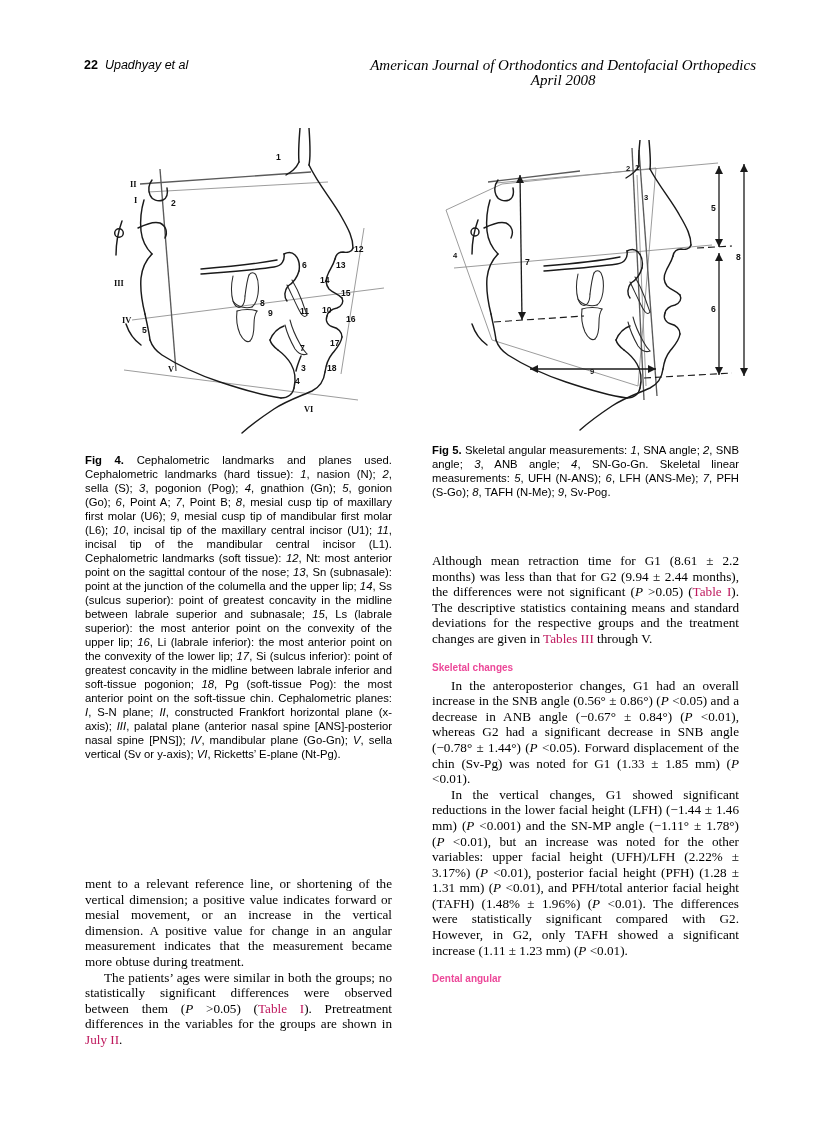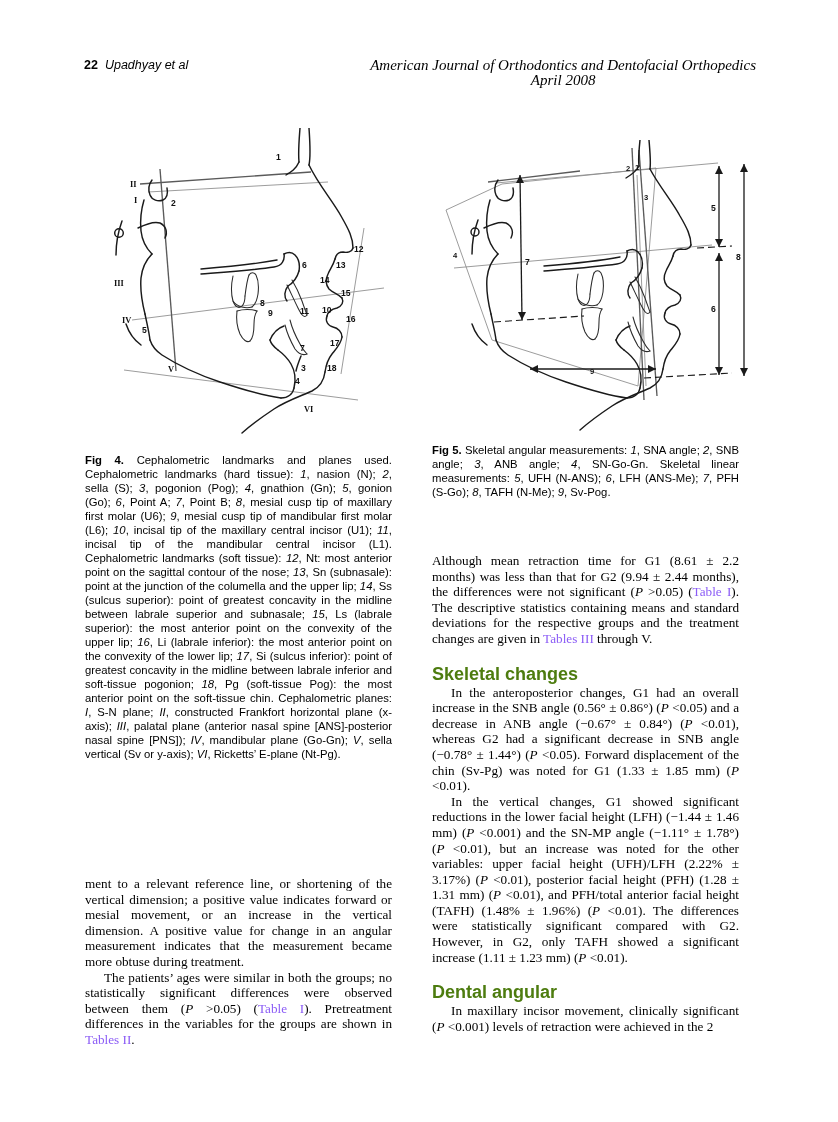--- a/index.html
+++ b/index.html
@@ -100,29 +100,29 @@
     text-align: justify;
     text-justify: inter-word;
     color: #000;
   }
   .bodytext p {
     margin: 0;
     text-indent: 19px;
   }
   .bodytext p.noindent { text-indent: 0; }
   .bodytext i { font-style: italic; }
-  .lnk { color: #8b5cf6; }
+  .lnk { color: #be185d; }
 
   .subhead {
     font-family: "Liberation Sans", sans-serif;
     font-weight: bold;
-    font-size: 18px;
+    font-size: 10px;
     line-height: 15px;
-    margin: 20px 0 3px 0;
-    color: #4d7c0f;
+    margin: 13px 0 3px 0;
+    color: #ec4899;
   }
 
   
   .trace   { fill: none; stroke: #1a1a1a; stroke-width: 1.45; stroke-linecap: round; stroke-linejoin: round; }
   .trace-t { fill: none; stroke: #2b2b2b; stroke-width: 1.05; stroke-linecap: round; stroke-linejoin: round; }
   .plane   { fill: none; stroke: #8a8a8a; stroke-width: 0.85; }
   .plane-d { fill: none; stroke: #5a5a5a; stroke-width: 1.35; }
   .measure { fill: none; stroke: #1a1a1a; stroke-width: 1.3; }
   .dashln  { fill: none; stroke: #1a1a1a; stroke-width: 1.1; stroke-dasharray: 7 4; }
   .lblnum  { font-family: "Liberation Sans", sans-serif; font-size: 8.6px; font-weight: bold; fill: #111; }
@@ -355,27 +355,26 @@
     <span>Cephalometric landmarks and planes used. Cephalometric landmarks (hard tissue): <i>1</i>, nasion (N); <i>2</i>, sella (S); <i>3</i>, pogonion (Pog); <i>4</i>, gnathion (Gn); <i>5</i>, gonion (Go); <i>6</i>, Point A; <i>7</i>, Point B; <i>8</i>, mesial cusp tip of maxillary first molar (U6); <i>9</i>, mesial cusp tip of mandibular first molar (L6); <i>10</i>, incisal tip of the maxillary central incisor (U1); <i>11</i>, incisal tip of the mandibular central incisor (L1). Cephalometric landmarks (soft tissue): <i>12</i>, Nt: most anterior point on the sagittal contour of the nose; <i>13</i>, Sn (subnasale): point at the junction of the columella and the upper lip; <i>14</i>, Ss (sulcus superior): point of greatest concavity in the midline between labrale superior and subnasale; <i>15</i>, Ls (labrale superior): the most anterior point on the convexity of the upper lip; <i>16</i>, Li (labrale inferior): the most anterior point on the convexity of the lower lip; <i>17</i>, Si (sulcus inferior): point of greatest concavity in the midline between labrale inferior and soft-tissue pogonion; <i>18</i>, Pg (soft-tissue Pog): the most anterior point on the soft-tissue chin. Cephalometric planes: <i>I</i>, S-N plane; <i>II</i>, constructed Frankfort horizontal plane (x-axis); <i>III</i>, palatal plane (anterior nasal spine [ANS]-posterior nasal spine [PNS]); <i>IV</i>, mandibular plane (Go-Gn); <i>V</i>, sella vertical (Sv or y-axis); <i>VI</i>, Ricketts’ E-plane (Nt-Pg).</span>
   </div>
 
   <div class="col col-right cap-right caption">
     <b>Fig 5.</b>
     <span>Skeletal angular measurements: <i>1</i>, SNA angle; <i>2</i>, SNB angle; <i>3</i>, ANB angle; <i>4</i>, SN-Go-Gn. Skeletal linear measurements: <i>5</i>, UFH (N-ANS); <i>6</i>, LFH (ANS-Me); <i>7</i>, PFH (S-Go); <i>8</i>, TAFH (N-Me); <i>9</i>, Sv-Pog.</span>
   </div>
 
   <div class="col col-left body-left bodytext">
     <p class="noindent">ment to a relevant reference line, or shortening of the vertical dimension; a positive value indicates forward or mesial movement, or an increase in the vertical dimension. A positive value for change in an angular measurement indicates that the measurement became more obtuse during treatment.</p>
-    <p>The patients’ ages were similar in both the groups; no statistically significant differences were observed between them (<i>P</i> &gt;0.05) (<span class="lnk">Table I</span>). Pretreatment differences in the variables for the groups are shown in <span class="lnk">Tables II</span>.</p>
+    <p>The patients’ ages were similar in both the groups; no statistically significant differences were observed between them (<i>P</i> &gt;0.05) (<span class="lnk">Table I</span>). Pretreatment differences in the variables for the groups are shown in <span class="lnk">July II</span>.</p>
   </div>
 
   <div class="col col-right body-right bodytext">
     <p class="noindent">Although mean retraction time for G1 (8.61 ± 2.2 months) was less than that for G2 (9.94 ± 2.44 months), the differences were not significant (<i>P</i> &gt;0.05) (<span class="lnk">Table I</span>). The descriptive statistics containing means and standard deviations for the respective groups and the treatment changes are given in <span class="lnk">Tables III</span> through V.</p>
 
     <div class="subhead">Skeletal changes</div>
     <p>In the anteroposterior changes, G1 had an overall increase in the SNB angle (0.56° ± 0.86°) (<i>P</i> &lt;0.05) and a decrease in ANB angle (−0.67° ± 0.84°) (<i>P</i> &lt;0.01), whereas G2 had a significant decrease in SNB angle (−0.78° ± 1.44°) (<i>P</i> &lt;0.05). Forward displacement of the chin (Sv-Pg) was noted for G1 (1.33 ± 1.85 mm) (<i>P</i> &lt;0.01).</p>
     <p>In the vertical changes, G1 showed significant reductions in the lower facial height (LFH) (−1.44 ± 1.46 mm) (<i>P</i> &lt;0.001) and the SN-MP angle (−1.11° ± 1.78°) (<i>P</i> &lt;0.01), but an increase was noted for the other variables: upper facial height (UFH)/LFH (2.22% ± 3.17%) (<i>P</i> &lt;0.01), posterior facial height (PFH) (1.28 ± 1.31 mm) (<i>P</i> &lt;0.01), and PFH/total anterior facial height (TAFH) (1.48% ± 1.96%) (<i>P</i> &lt;0.01). The differences were statistically significant compared with G2. However, in G2, only TAFH showed a significant increase (1.11 ± 1.23 mm) (<i>P</i> &lt;0.01).</p>
 
     <div class="subhead">Dental angular</div>
-    <p>In maxillary incisor movement, clinically significant (<i>P</i> &lt;0.001) levels of retraction were achieved in the 2</p>
   </div>
 
 </div>
 
 </body></html>

